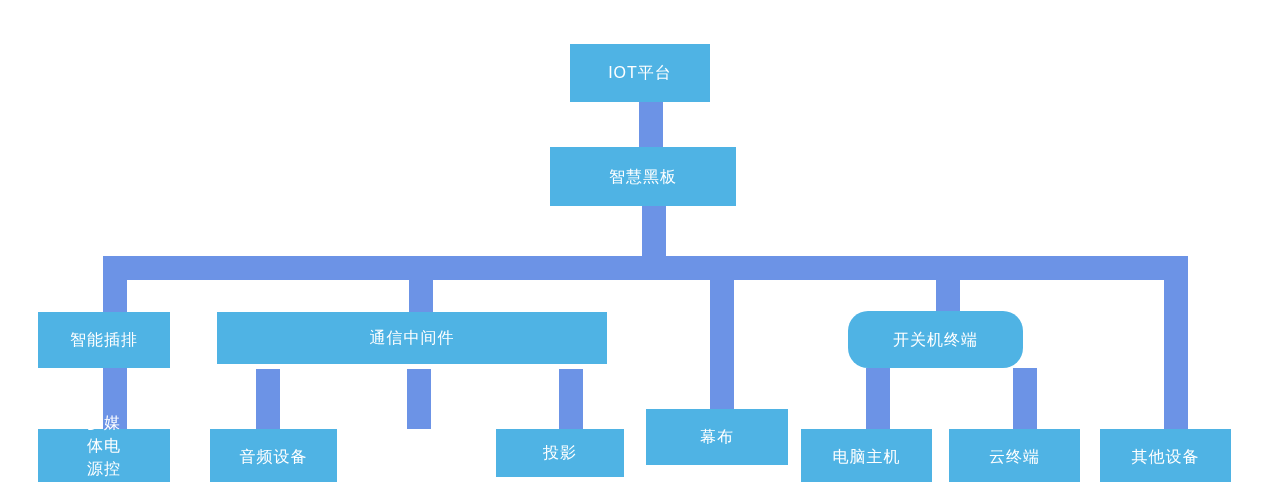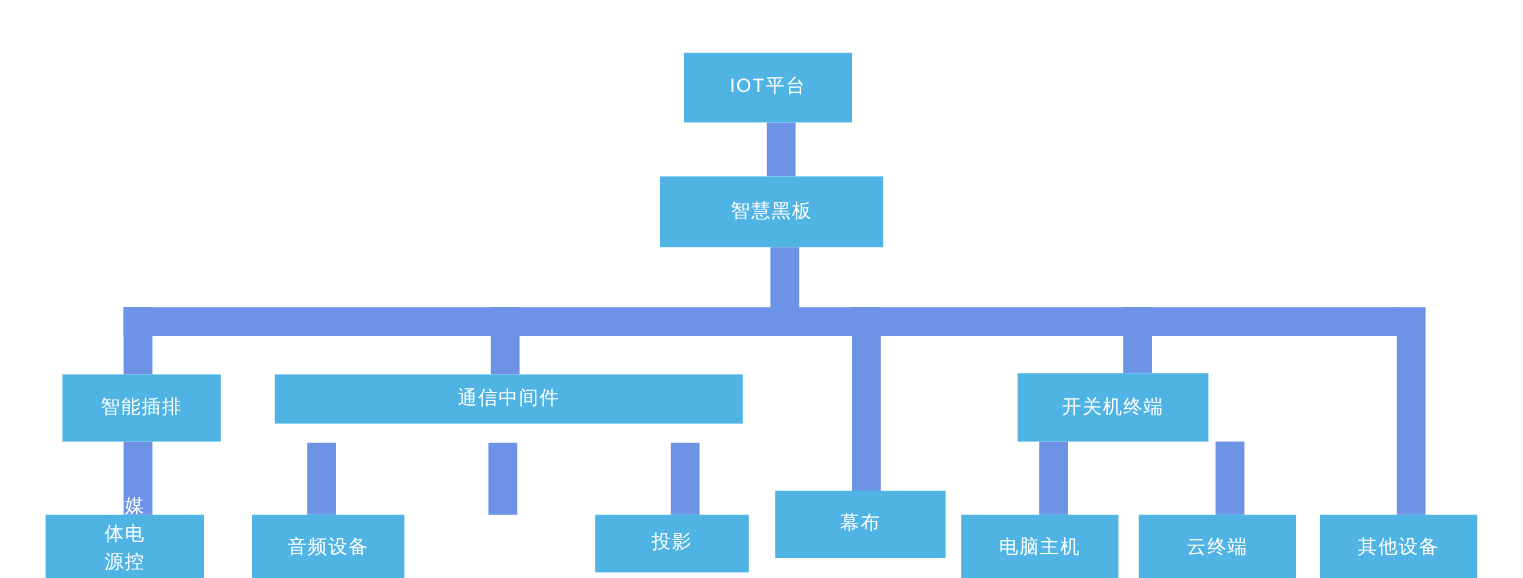--- a/index.html
+++ b/index.html
@@ -36,23 +36,23 @@
   .edge {
     position: absolute;
     background: var(--connector);
   }
   .edge.v { width: 2px; }
   .edge.h { height: 2px; }
 
   
   #n-iot        { left: 546px; top: 20px;  width: 140px; height: 58px; }
   #n-terminal   { left: 526px; top: 123px; width: 186px; height: 59px; }
-  #n-strip      { left: 14px;  top: 288px; width: 132px; height: 56px; margin-left: 14px; }
-  #n-middleware { left: 205px; top: 288px; width: 390px; height: 41px; }
-  #n-switch     { left: 824px; top: 287px; width: 159px; height: 57px; }
+  #n-strip      { left: 14px;  top: 288px; width: 132px; height: 56px; }
+  #n-middleware { left: 193px; top: 288px; width: 390px; height: 52px; }
+  #n-switch     { left: 824px; top: 287px; width: 175px; height: 57px; border-radius: 20px; }
   #n-mpc        { left: 14px;  top: 405px; width: 132px; height: 56px; }
   #n-audio      { left: 186px; top: 405px; width: 127px; height: 56px; }
   #n-blackboard { left: 319px; top: 405px; width: 131px; height: 56px; }
   #n-projector  { left: 472px; top: 405px; width: 128px; height: 48px; }
   #n-screen     { left: 622px; top: 385px; width: 142px; height: 56px; }
   #n-host       { left: 777px; top: 405px; width: 131px; height: 56px; }
   #n-cloud      { left: 925px; top: 405px; width: 131px; height: 56px; }
   #n-other      { left: 1076px; top: 405px; width: 131px; height: 56px; }
 
   

